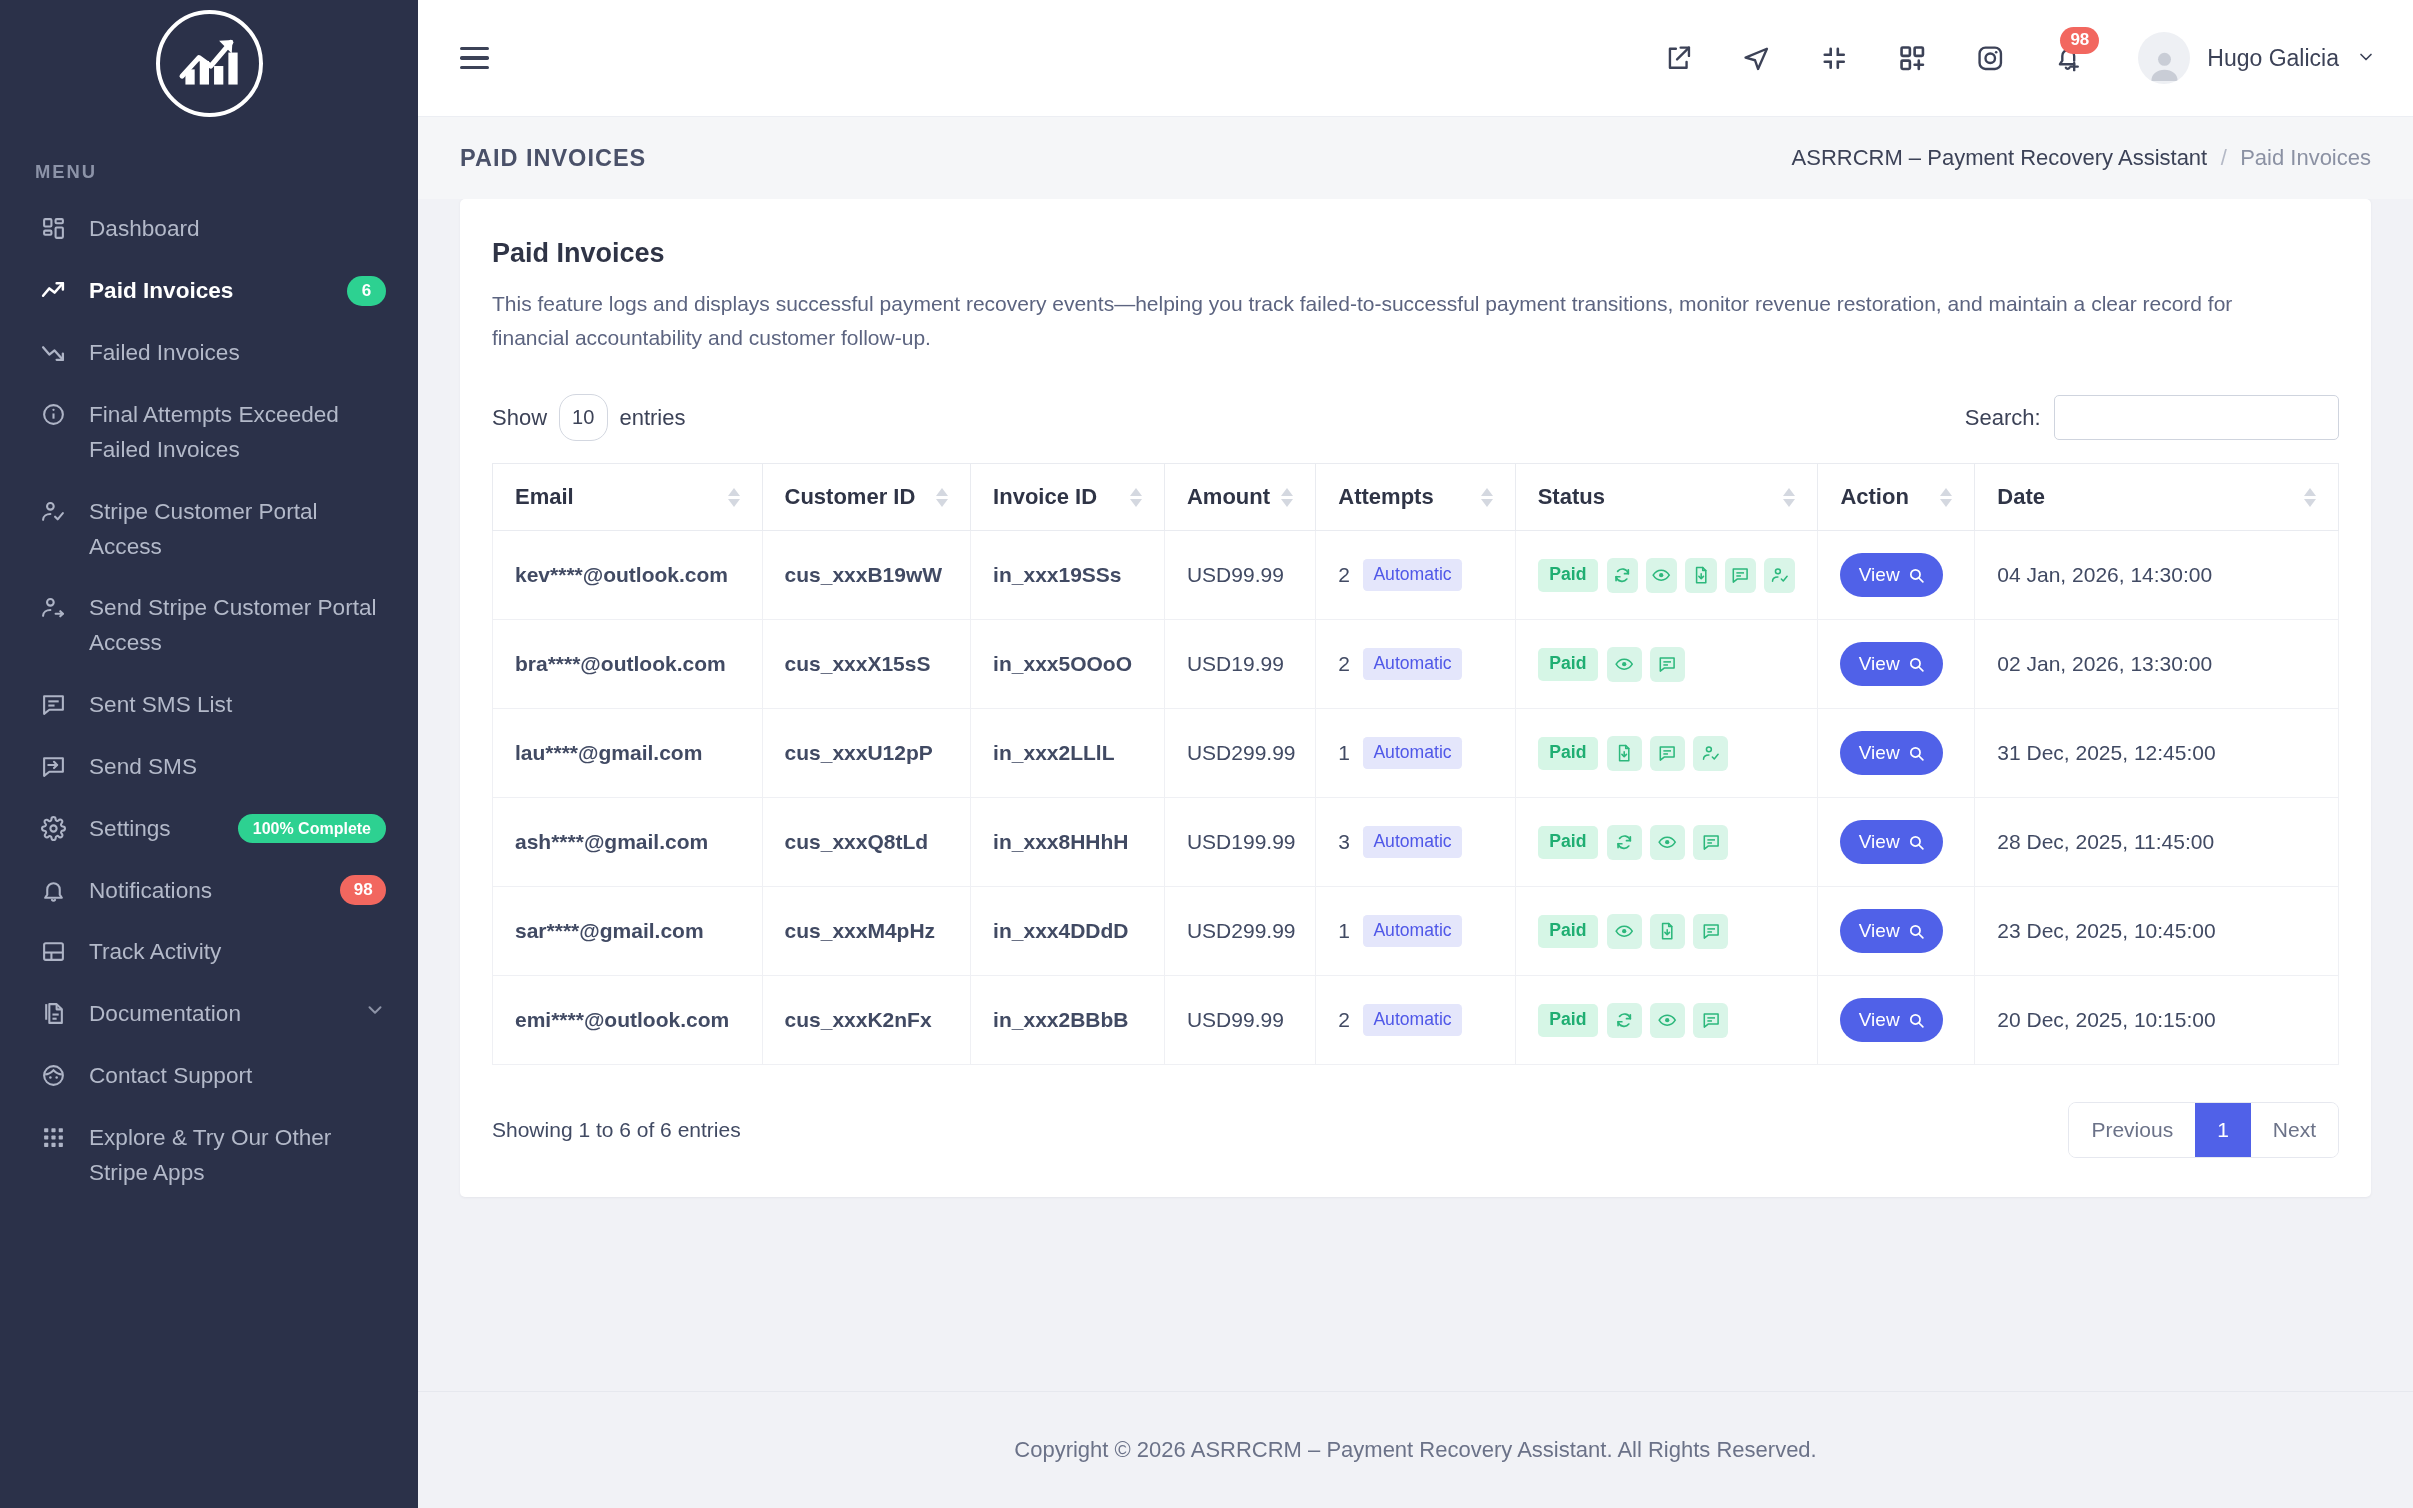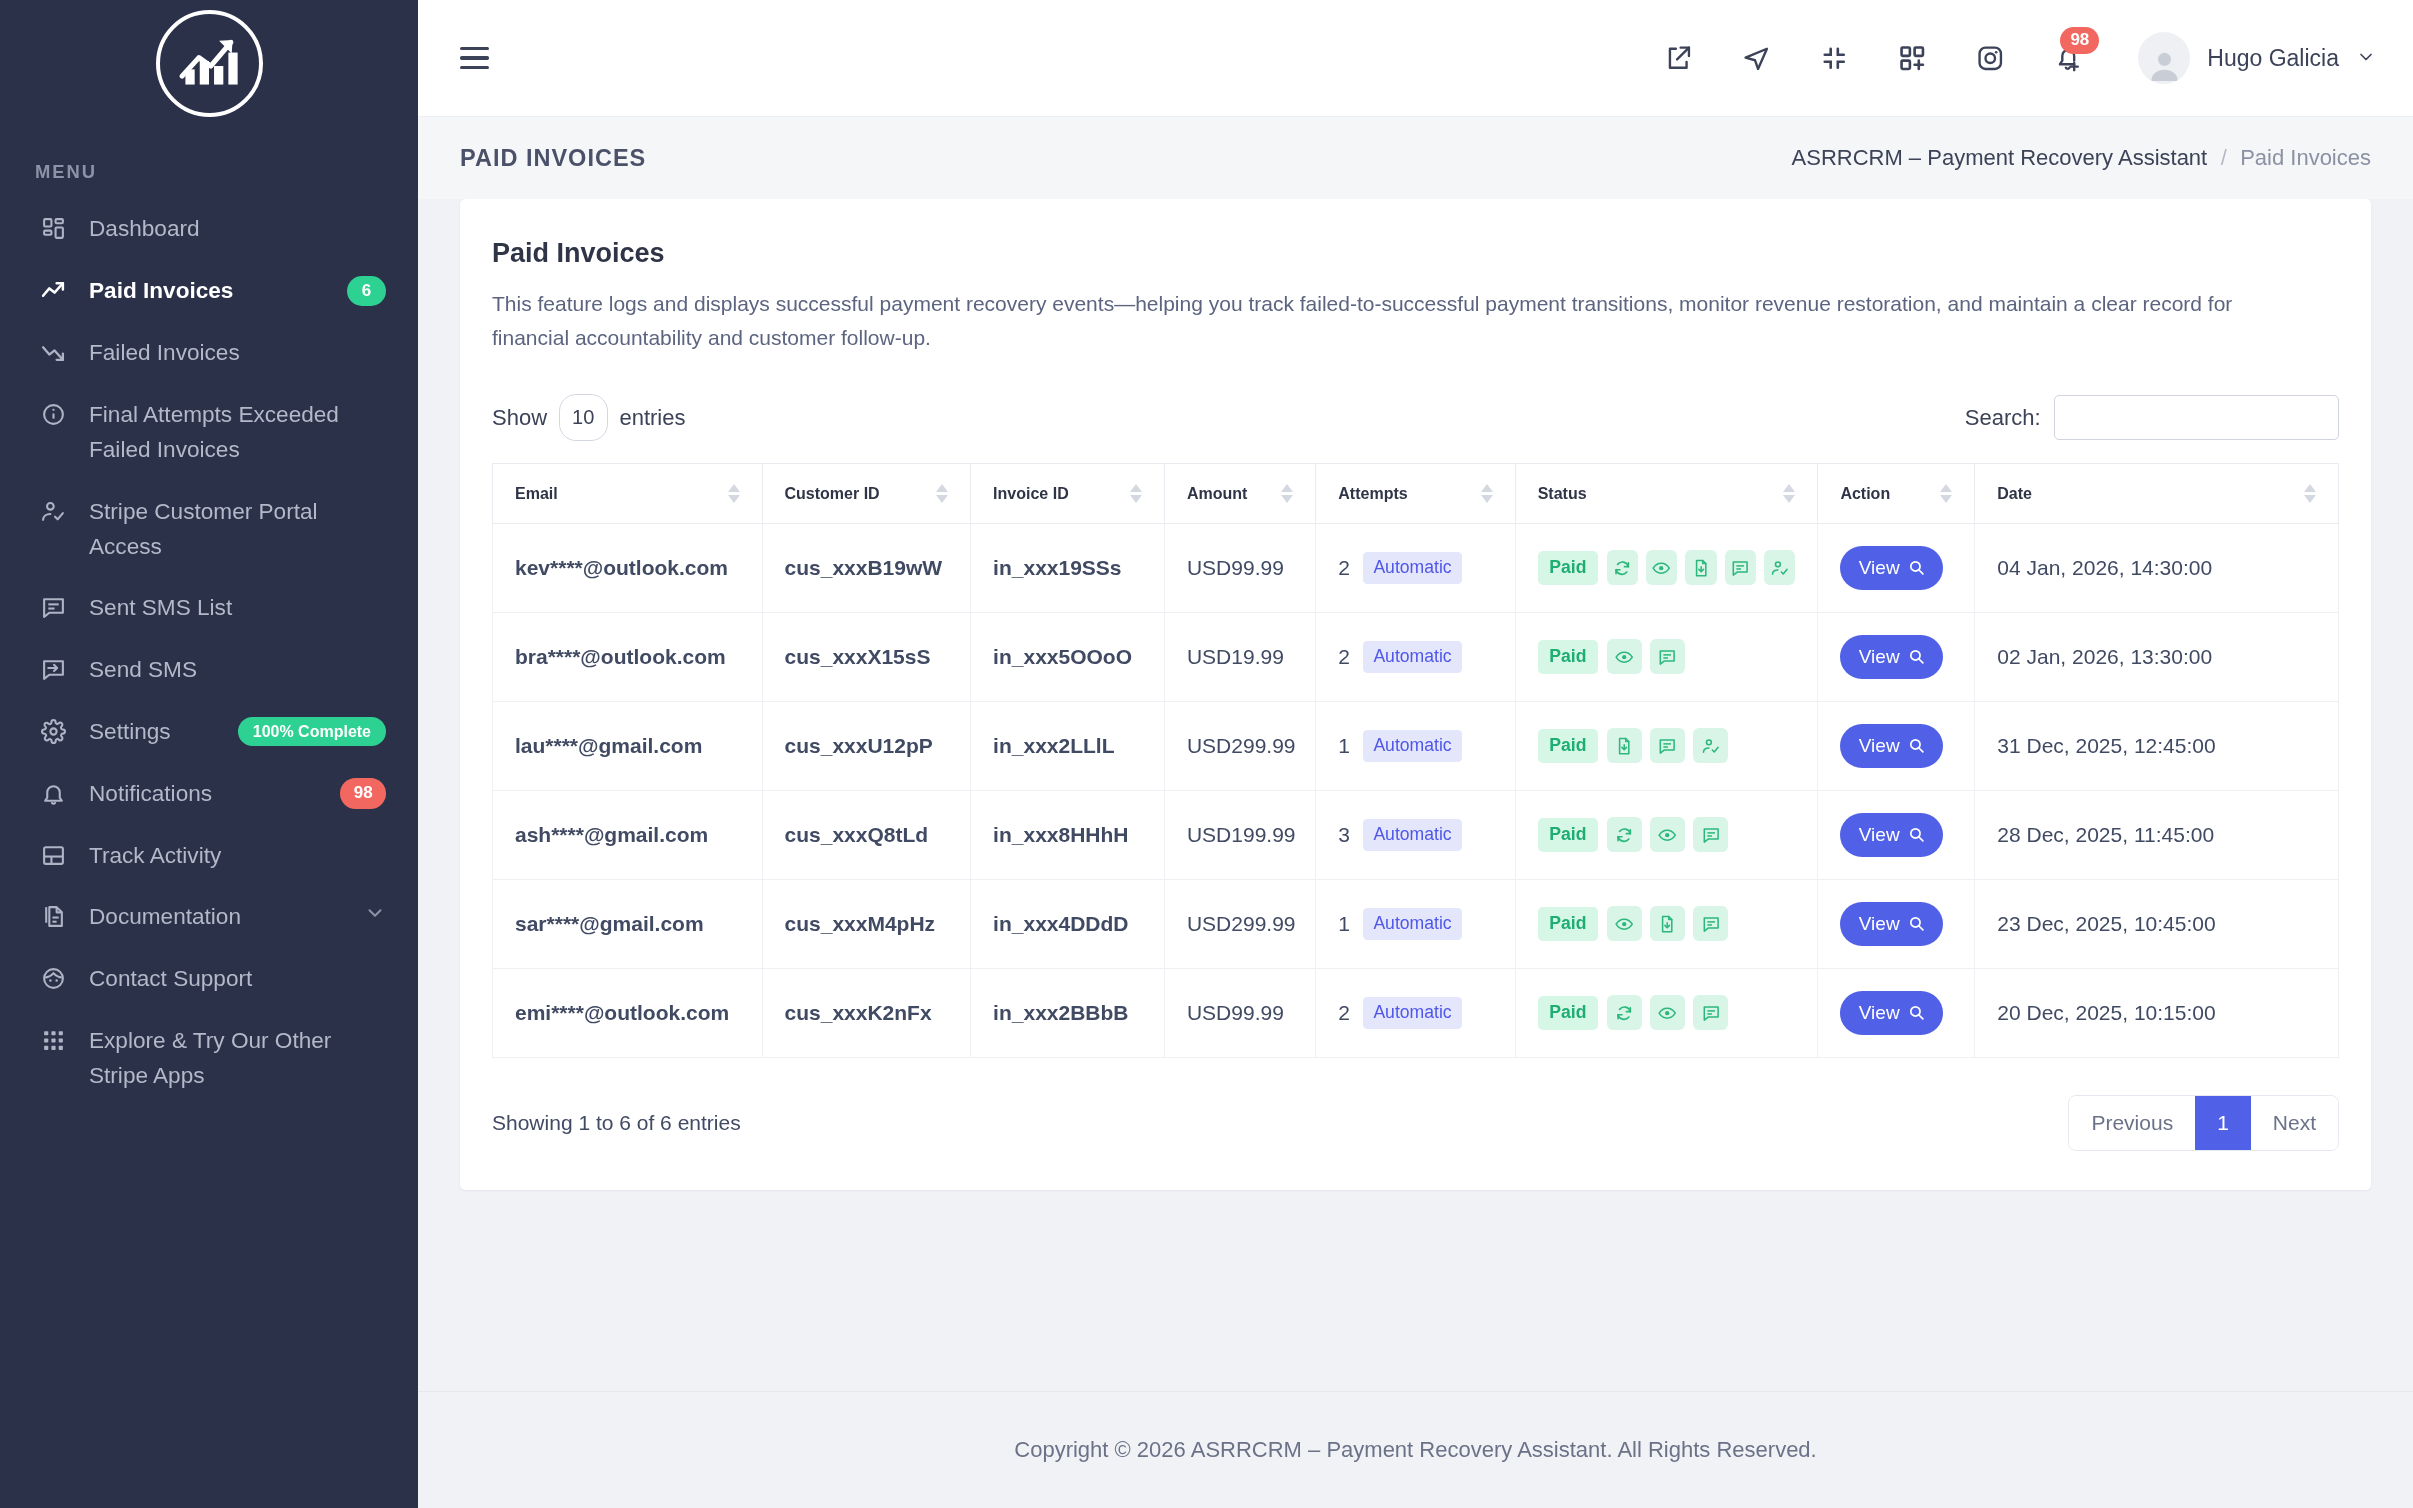--- a/index.html
+++ b/index.html
@@ -97,21 +97,21 @@
     font-family: "Liberation Sans", sans-serif; background: #fff;
   }
   .search-ctl { margin-left: auto; display: flex; align-items: center; gap: 13.4px; font-size: 22px; color: #3c4257; }
   .search-input {
     width: 285px; height: 45px; border: 0.8px solid #cfd4de; border-radius: 5px;
     padding: 0 11.7px; font-size: 19px; font-family: "Liberation Sans", sans-serif;
   }
 
   table.dt { width: 100%; border-collapse: collapse; table-layout: fixed; }
   table.dt th {
-    text-align: left; font-size: 16px; font-weight: 700; color: #2f3446;
+    text-align: left; font-size: 22px; font-weight: 700; color: #2f3446;
     padding: 20px 22px; border: 0.8px solid #e9ebf0; vertical-align: middle;
     position: relative;
   }
   table.dt th .th-in { display: flex; align-items: center; }
   table.dt th .sort { margin-left: auto; display: flex; flex-direction: column; gap: 2.5px; }
   .tri-up { width:0;height:0;border-left:6.7px solid transparent;border-right:6.7px solid transparent;border-bottom:8.4px solid #d4d8e0; }
   .tri-dn { width:0;height:0;border-left:6.7px solid transparent;border-right:6.7px solid transparent;border-top:8.4px solid #d4d8e0; }
   table.dt td {
     font-size: 21px; color: #414a63; padding: 22px 22px;
     border: 0.8px solid #eff0f4; vertical-align: middle; height: 87px;
@@ -217,20 +217,31 @@
       <span class="ico">
         <svg width="25" height="25" viewBox="0 0 24 24" fill="none" stroke="#aeb4c6" stroke-width="2" stroke-linecap="round" stroke-linejoin="round">
           <circle cx="9" cy="7" r="3.2"></circle>
             <path d="M2 20c0-3.6 3.2-5.6 7-5.6"></path>
             <polyline points="13.5,17 16,19.5 21,13.5"></polyline>
         </svg>
       </span>
       <span class="lbl">Stripe Customer Portal Access</span>
     </div>
 
+    <div class="nav-item">
+      <span class="ico">
+        <svg width="25" height="25" viewBox="0 0 24 24" fill="none" stroke="#aeb4c6" stroke-width="2" stroke-linecap="round" stroke-linejoin="round">
+          <circle cx="9" cy="7" r="3.2"></circle>
+            <path d="M2 20c0-3.6 3.2-5.6 7-5.6"></path>
+            <line x1="14" y1="18" x2="21" y2="18"></line>
+            <polyline points="18.5,15.5 21,18 18.5,20.5"></polyline>
+        </svg>
+      </span>
+      <span class="lbl">Send Stripe Customer Portal Access</span>
+    </div>
 
     <div class="nav-item">
       <span class="ico">
         <svg width="25" height="25" viewBox="0 0 24 24" fill="none" stroke="#aeb4c6" stroke-width="2" stroke-linejoin="round">
           <path d="M3 4h18v13H8l-5 4z"></path>
             <line x1="7" y1="9" x2="17" y2="9"></line>
             <line x1="7" y1="13" x2="13" y2="13"></line>
         </svg>
       </span>
       <span class="lbl">Sent SMS List</span>

